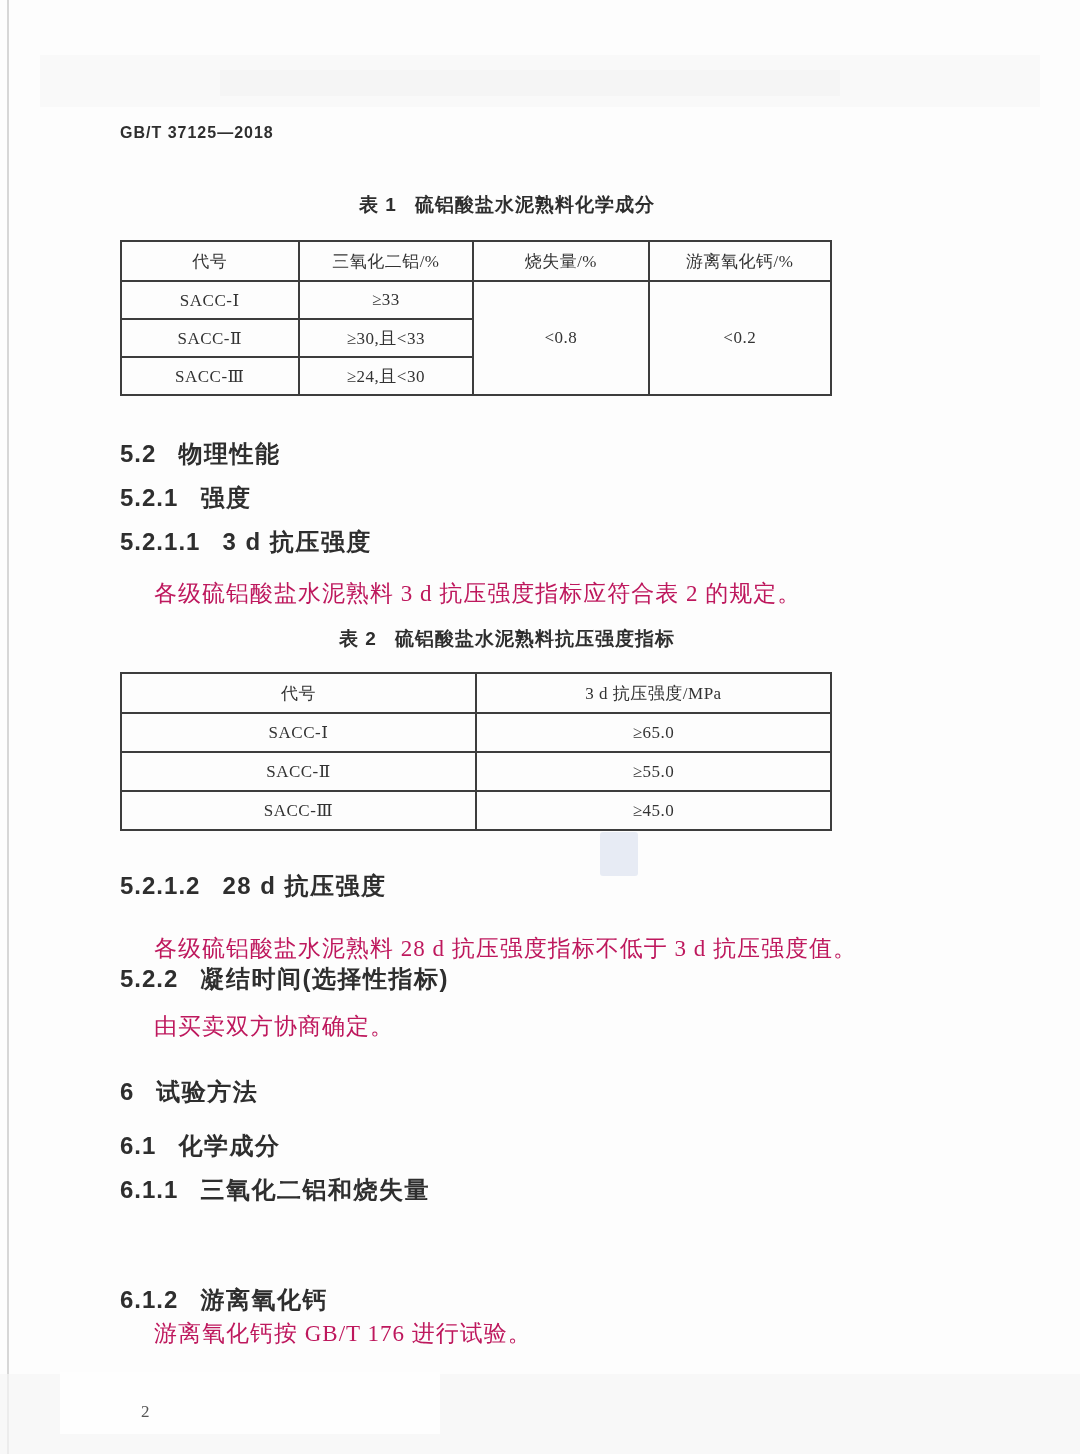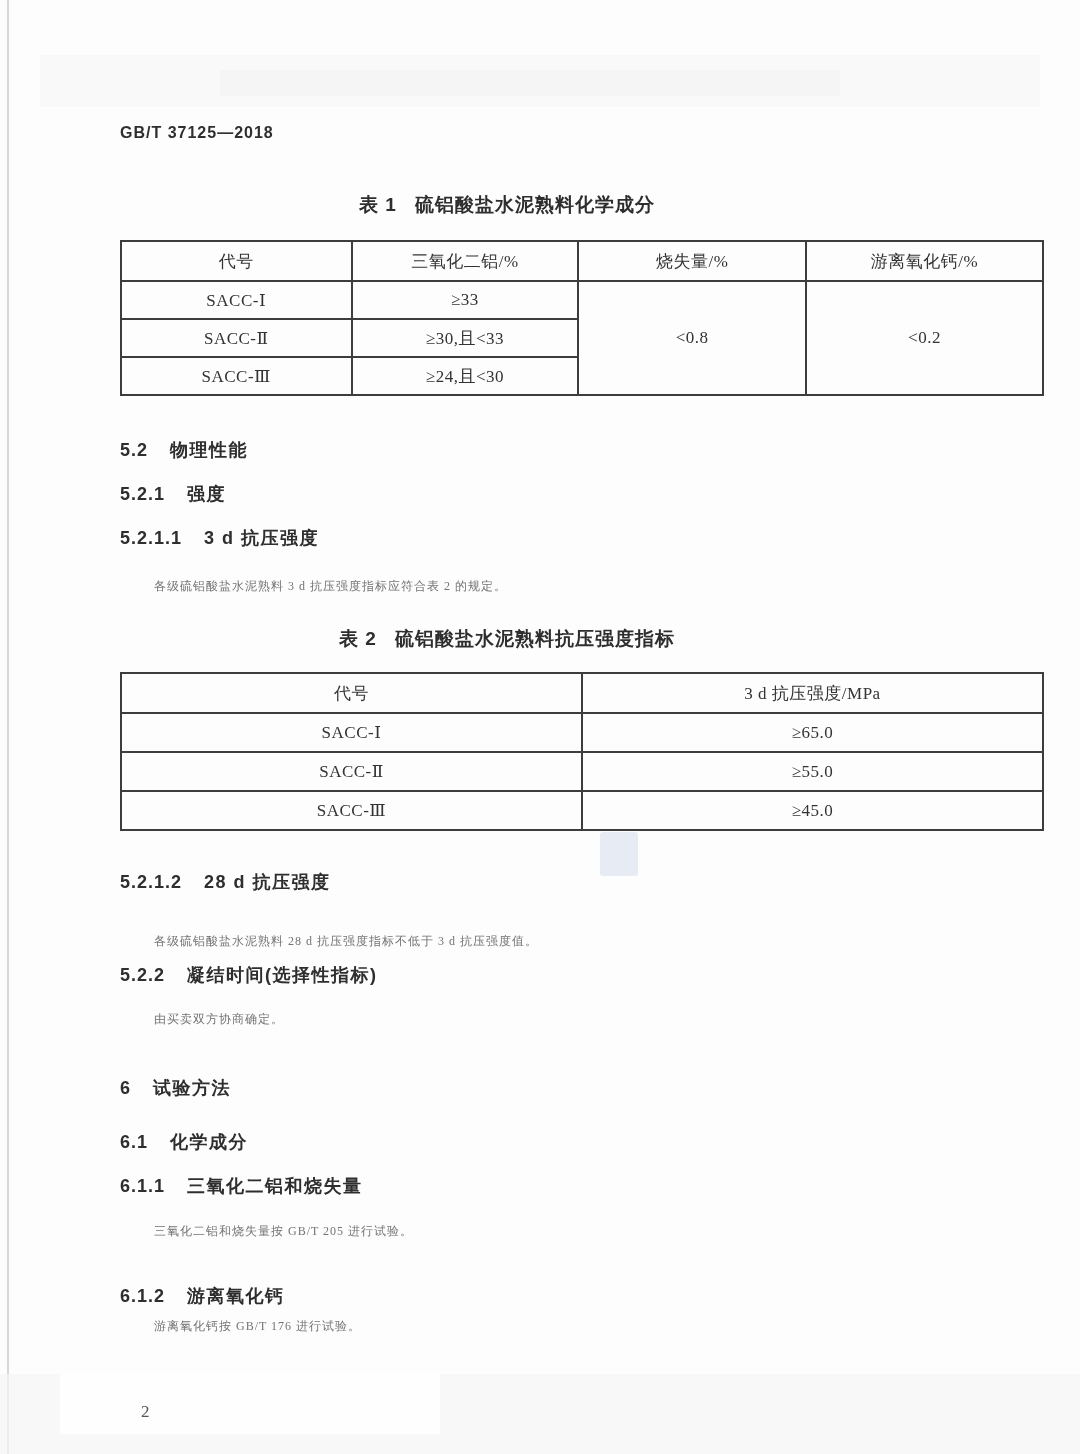--- a/index.html
+++ b/index.html
@@ -30,46 +30,46 @@
   .table-caption{
     position:absolute;left:0;width:1014px;text-align:center;
     font-family:"Liberation Sans","DejaVu Sans",sans-serif;
     font-weight:bold;font-size:19px;color:#2e2e2e;letter-spacing:1px;
   }
   .table-caption .cap-label{margin-right:18px;}
   .caption-t1{top:192px;}
   .caption-t2{top:626px;}
 
   table.std{
-    position:absolute;left:120px;width:924px;
+    position:absolute;left:120px;width:712px;
     border-collapse:collapse;table-layout:fixed;
     font-size:17px;color:#333;
   }
   table.std th,table.std td{
     border:2px solid #3d3d3d;
     text-align:center;vertical-align:middle;
     font-weight:normal;padding:0;
     letter-spacing:.5px;
   }
   table.std th{height:38px;}
   .table1{top:240px;}
   .table1 td{height:36px;}
   .table2{top:672px;}
   .table2 td{height:37px;}
 
   .heading{
     position:absolute;left:120px;
     font-family:"Liberation Sans","DejaVu Sans",sans-serif;
-    font-weight:bold;font-size:18px;color:#2e2e2e;
+    font-weight:bold;font-size:24px;color:#2e2e2e;
     letter-spacing:1.5px;white-space:nowrap;
   }
   .heading .sec-num{margin-right:22px;letter-spacing:1px;}
   .para{
     position:absolute;left:154px;
-    font-size:12px;color:#737373;letter-spacing:1px;white-space:nowrap;
+    font-size:23px;color:#be185d;letter-spacing:1px;white-space:nowrap;
   }
 
   .h-52{top:438px;}
   .h-521{top:482px;}
   .h-5211{top:526px;text-align:right;}
   .p-3d{top:578px;}
   .h-5212{top:870px;}
   .p-28d{top:917px;margin-top:16px;}
   .h-522{top:963px;}
   .p-setting{top:1011px;}
@@ -191,21 +191,20 @@
 
   <div class="heading h-6">
     <span class="sec-num">6</span><span>试验方法</span>
   </div>
   <div class="heading h-61">
     <span class="sec-num">6.1</span><span>化学成分</span>
   </div>
   <div class="heading h-611">
     <span class="sec-num">6.1.1</span><span>三氧化二铝和烧失量</span>
   </div>
-  <div class="para p-al">三氧化二铝和烧失量按 GB/T 205 进行试验。</div>
 
   <div class="heading h-612">
     <span class="sec-num">6.1.2</span><span>游离氧化钙</span>
   </div>
   <div class="para p-cao">游离氧化钙按 GB/T 176 进行试验。</div>
 
   <div class="page-number">2</div>
 
 </div>
 

